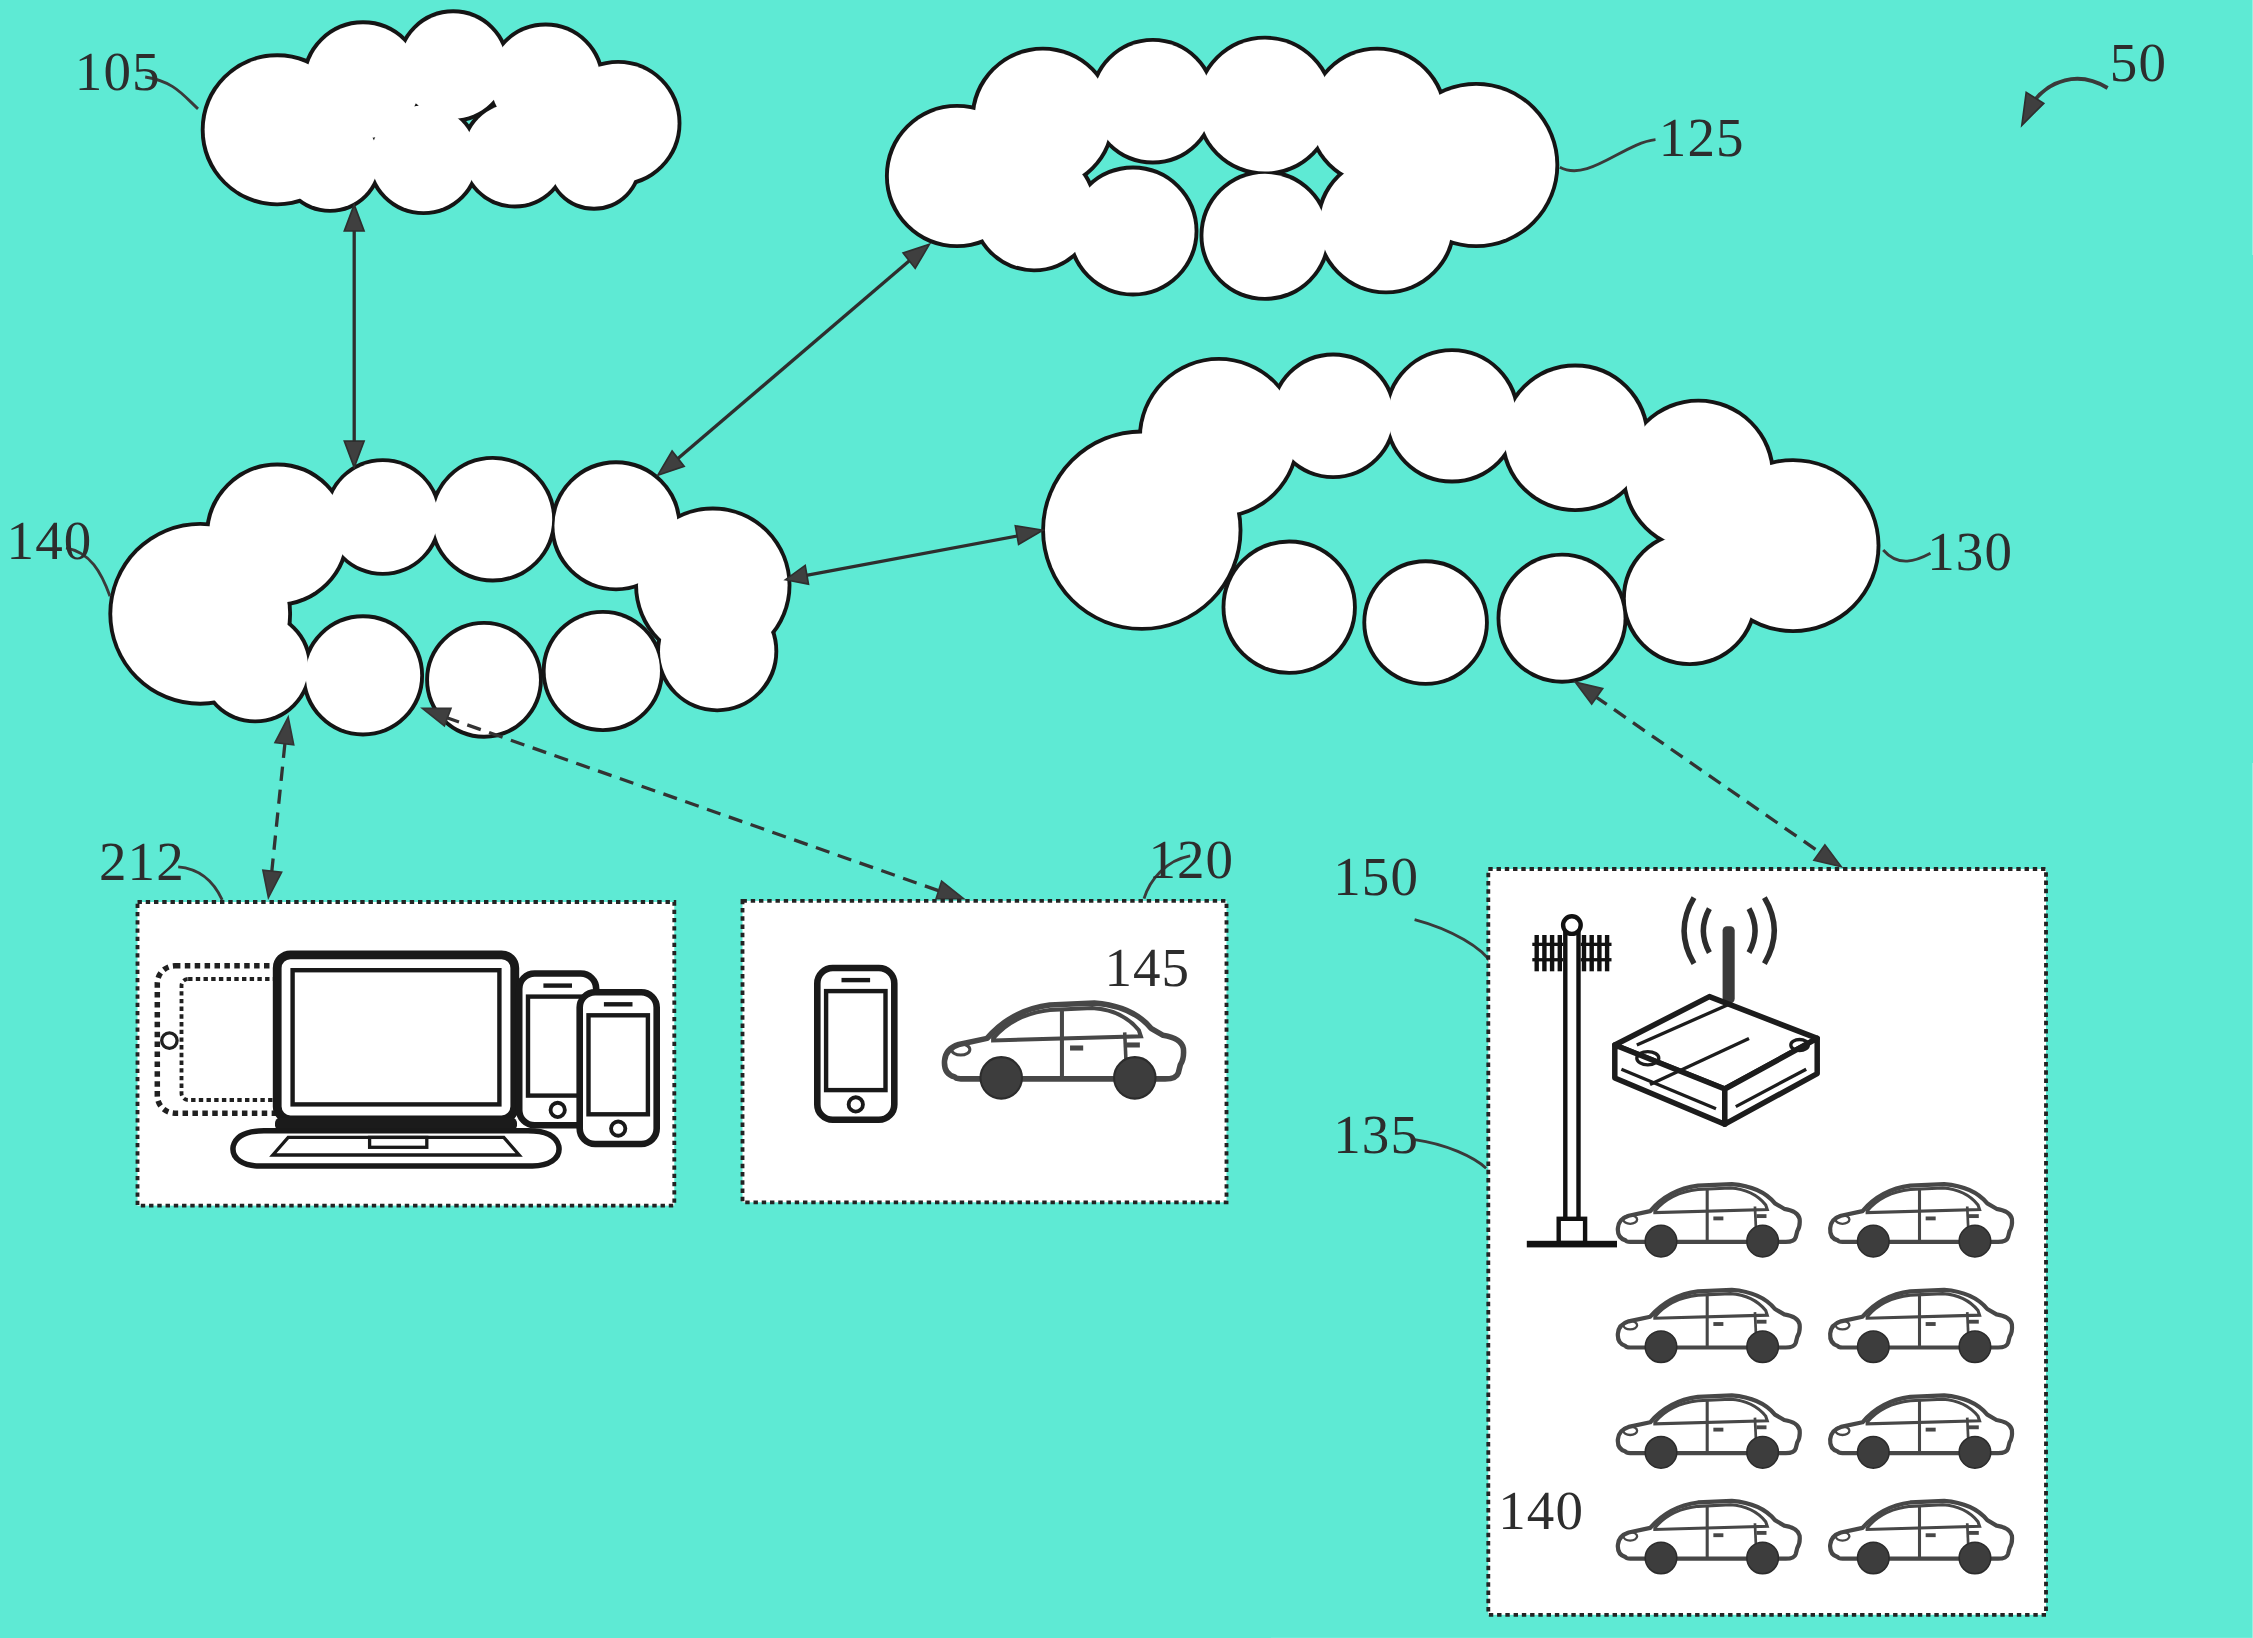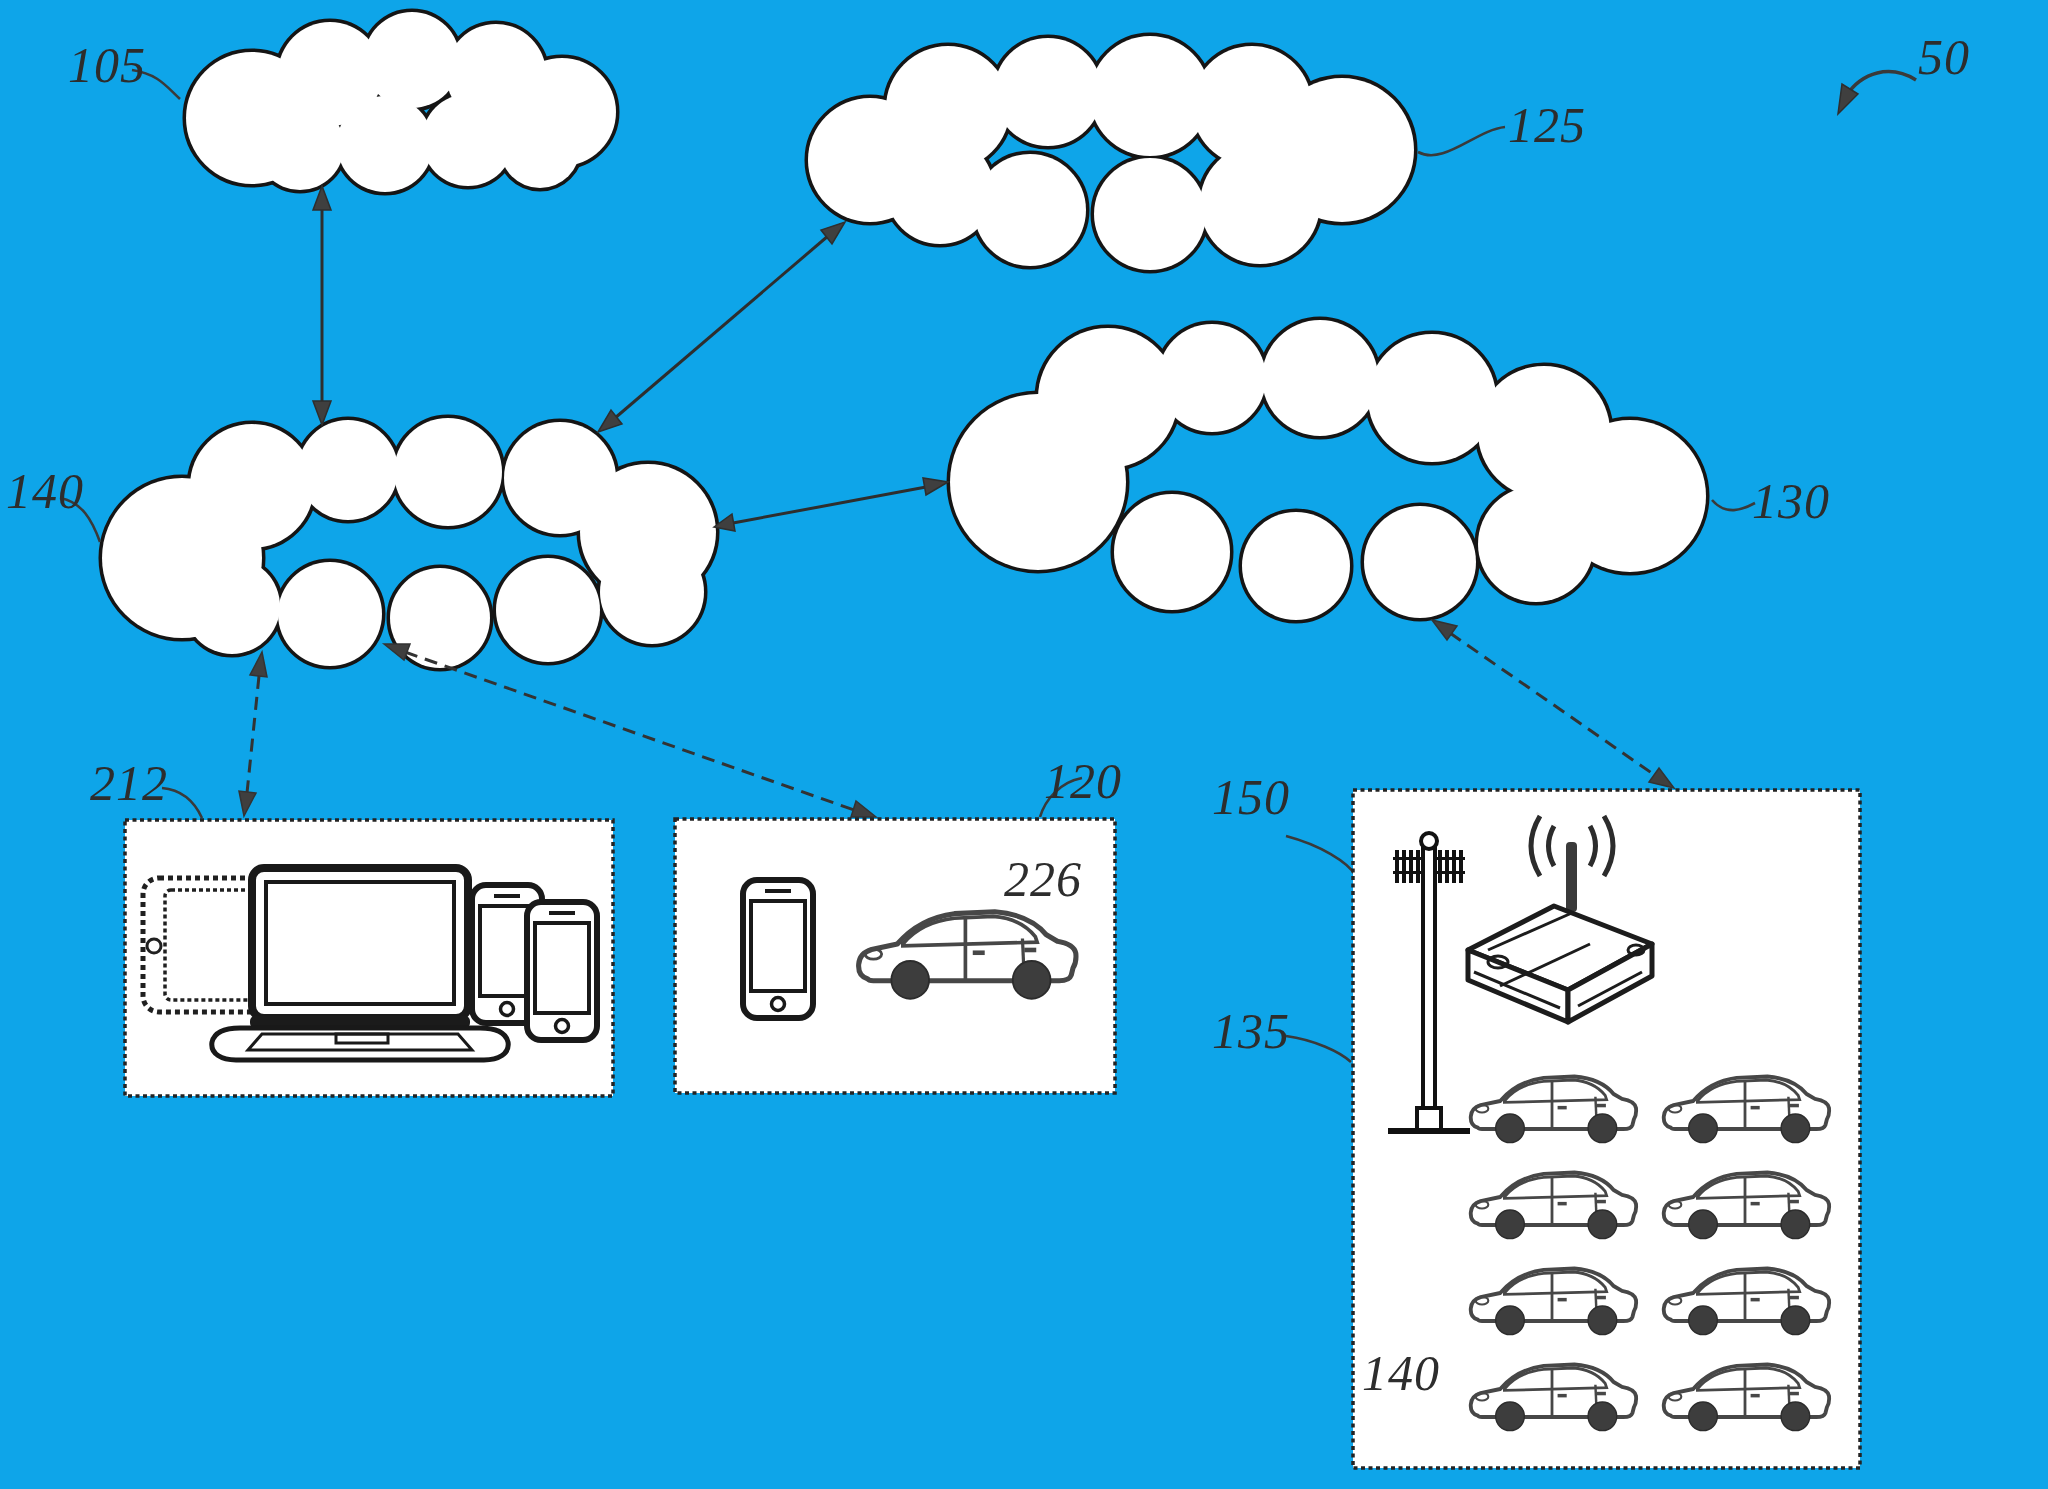--- a/index.html
+++ b/index.html
@@ -1,22 +1,21 @@
 <!DOCTYPE html>
 <html><head>
 <meta charset="utf-8">
 <style>
   html,body{margin:0;padding:0;background:#ffffff;}
   #figure{
     position:relative;
     width:2048px;height:1489px;
-    background:#0ea5e9;
+    background:#5eead4;
     font-family:"Liberation Serif","DejaVu Serif",serif;
     overflow:hidden;
-    font-style:italic;
   }
   #drawing{position:absolute;left:0;top:0;}
   .reflabel{
     position:absolute;
     font-size:50px;
     line-height:1;
     color:#2d2d2d;
     letter-spacing:1px;
     white-space:nowrap;
     user-select:none;
@@ -263,18 +262,18 @@
   </g>
 </svg>
 
 <div class="reflabel" style="left:68px;top:40px">105</div>
 <div class="reflabel" style="left:1918px;top:32px">50</div>
 <div class="reflabel" style="left:1508px;top:100px">125</div>
 <div class="reflabel" style="left:6px;top:466px">140</div>
 <div class="reflabel" style="left:1752px;top:476px">130</div>
 <div class="reflabel" style="left:90px;top:758px">212</div>
 <div class="reflabel" style="left:1044px;top:756px">120</div>
-<div class="reflabel" style="left:1004px;top:854px">226</div>
+<div class="reflabel" style="left:1004px;top:854px">145</div>
 <div class="reflabel" style="left:1212px;top:772px">150</div>
 <div class="reflabel" style="left:1212px;top:1006px">135</div>
 <div class="reflabel" style="left:1362px;top:1348px">140</div>
 
 </div>
 
 </body></html>

